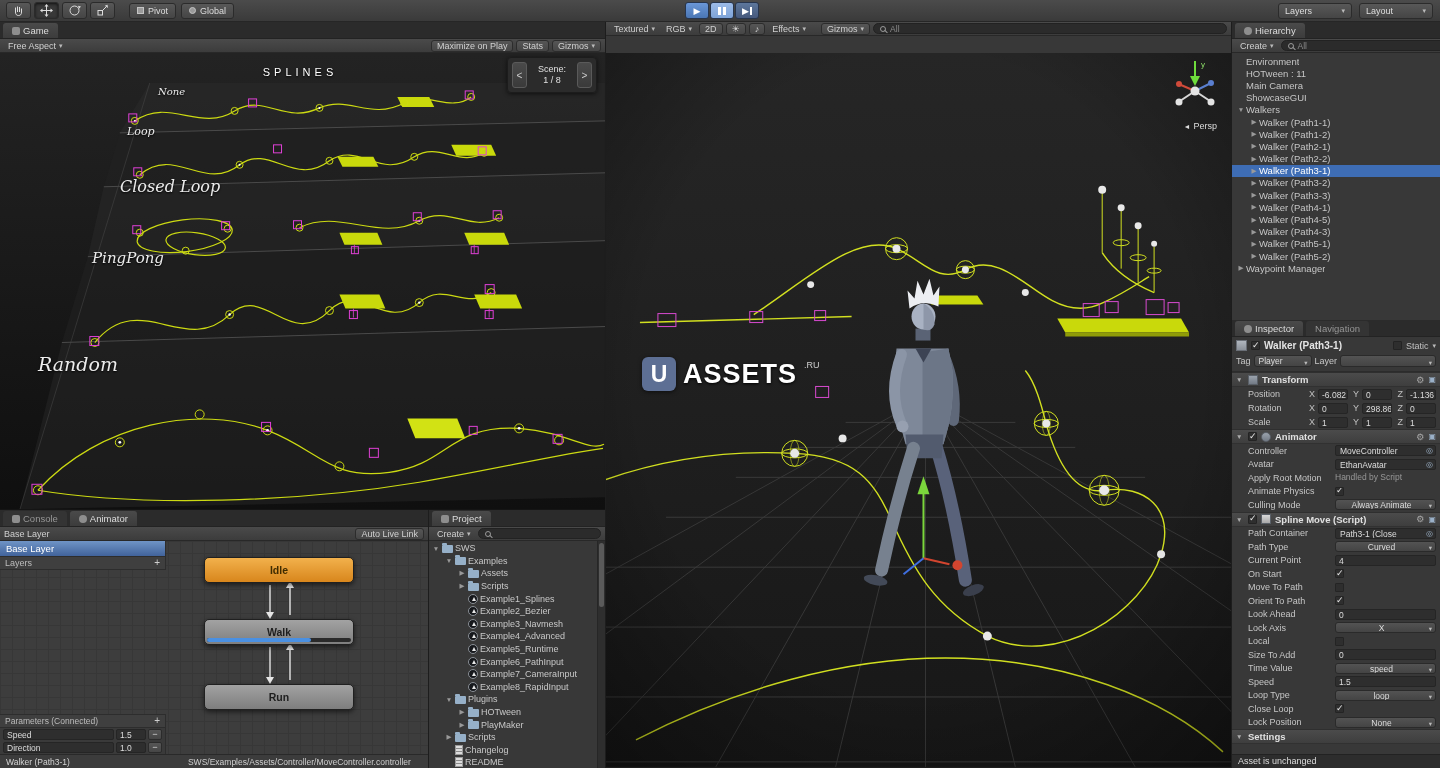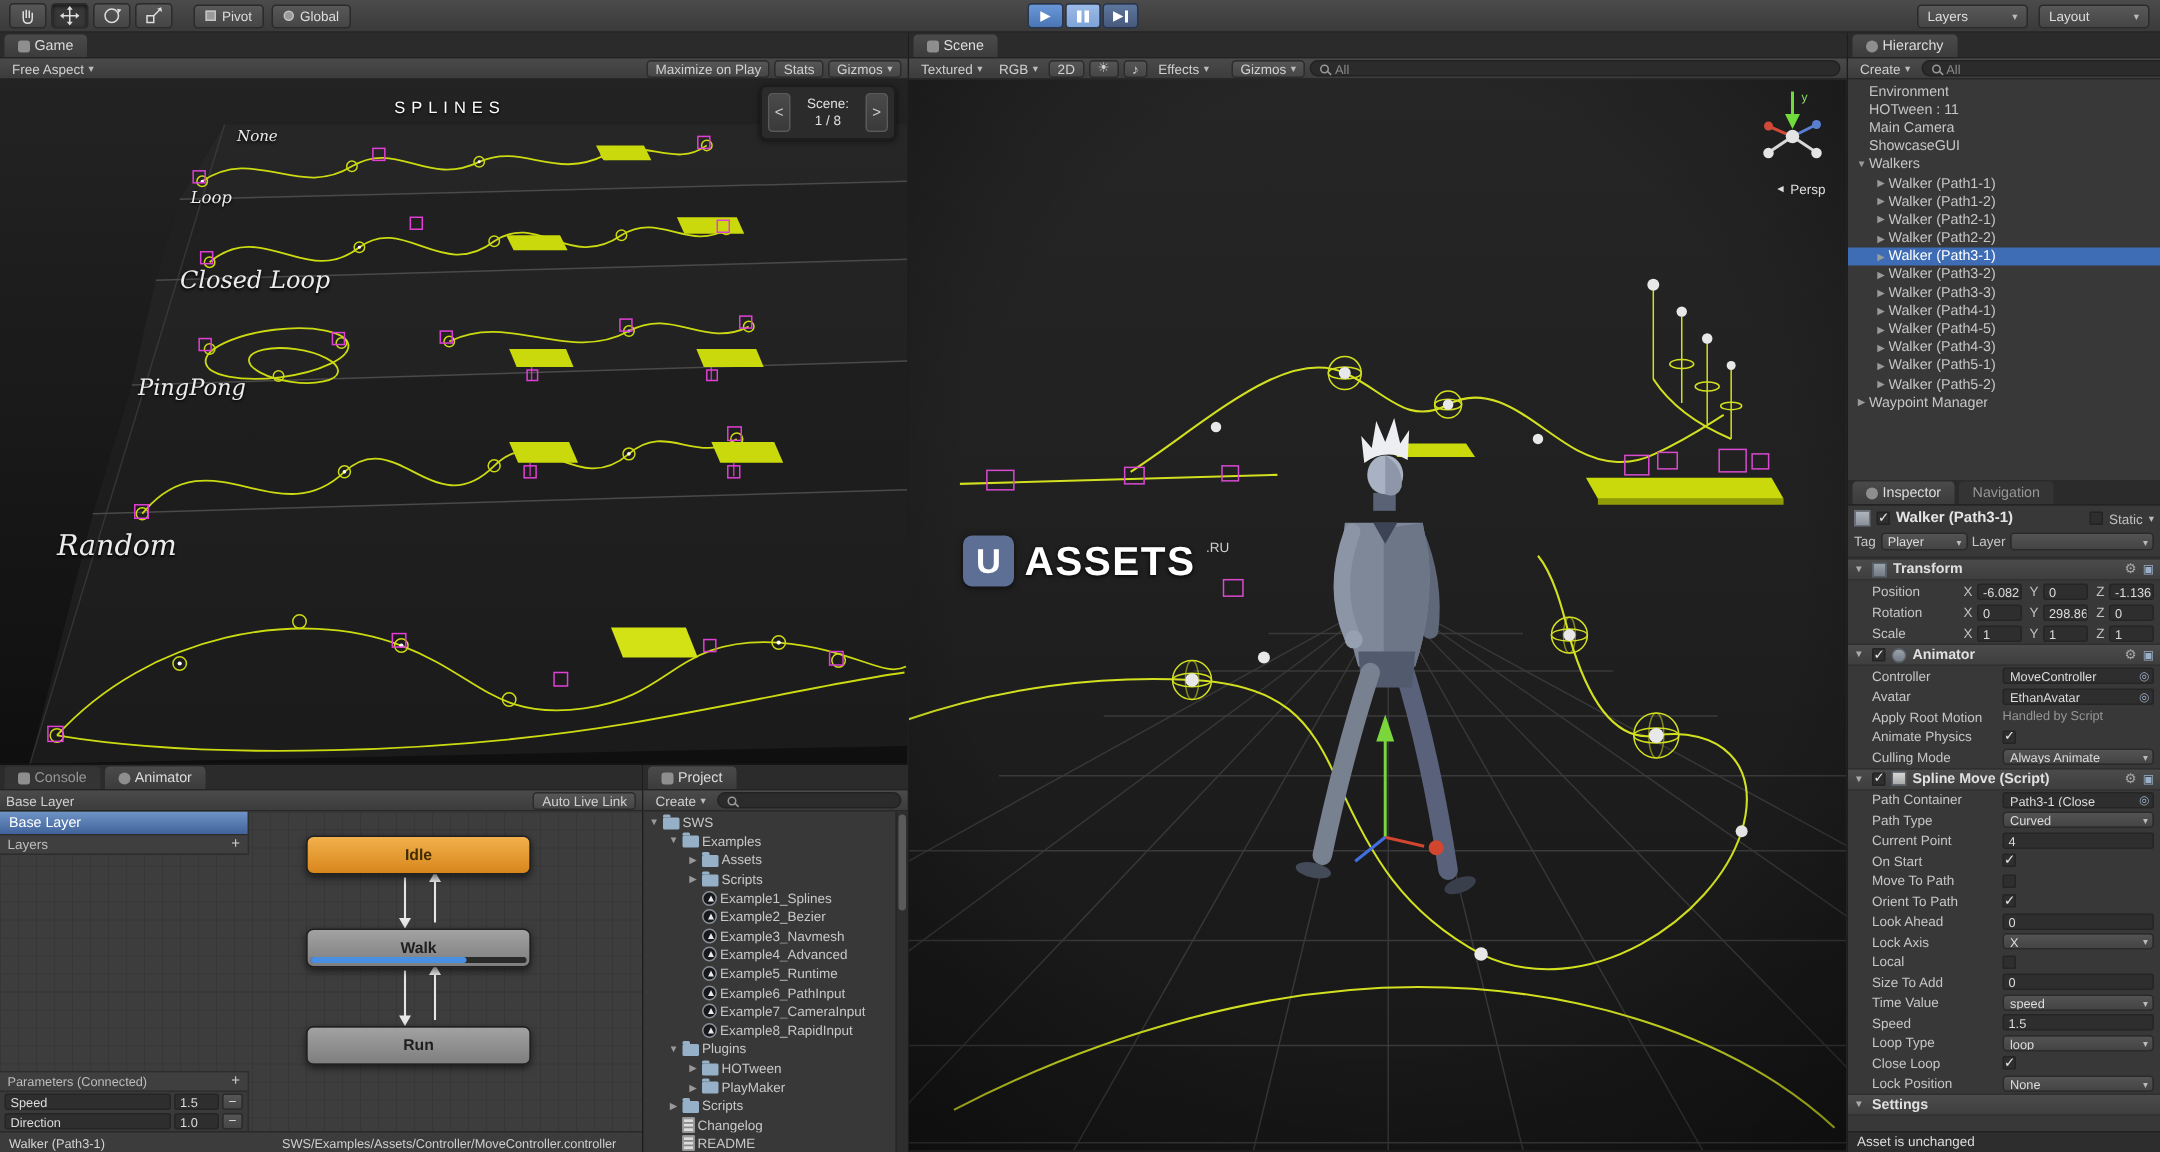--- a/index.html
+++ b/index.html
@@ -118,21 +118,21 @@
   .comp-book { color:#9ab0c8; font-size:8px; }
   .t-row { display:flex; align-items:center; height:14px; gap:2px; padding:0 4px 0 16px; font-size:9px; color:#c6c6c6; }
   .t-row .tlabel { width:56px; flex:none; }
   .t-row .ax { width:9px; flex:none; text-align:right; margin-right:1px; color:#c0c0c0; }
   .nf { flex:1; min-width:0; background:#2e2e2e; border:1px solid #252525; border-radius:2px;
     height:11px; line-height:10px; padding:0 3px; color:#dcdcdc; font-size:8.5px; white-space:nowrap; overflow:hidden; }
   .prop-row { display:flex; align-items:center; height:13.5px; gap:3px; padding:0 4px 0 16px; font-size:9px; color:#c6c6c6; }
   .prop-label { width:84px; flex:none; white-space:nowrap; overflow:hidden; }
   .prop-value { flex:1; min-width:0; height:11px; line-height:10px; font-size:8.5px; color:#ddd; white-space:nowrap; overflow:hidden; }
   .prop-row.field .prop-value { background:#2e2e2e; border:1px solid #252525; border-radius:2px; padding:0 3px; }
-  .prop-row.dropdown .prop-value { background:linear-gradient(#535353,#444); border:1px solid #2a2a2a; border-radius:3px; padding:0 12px 0 4px; position:relative; }
+  .prop-row.dropdown .prop-value { background:linear-gradient(#535353,#444); border:1px solid #2a2a2a; border-radius:3px; padding:0 12px 0 4px; position:relative;text-align:center; }
   .prop-row.dropdown .prop-value::after { content:"▾"; position:absolute; right:3px; top:1px; font-size:6.5px; color:#bbb; }
   .prop-row.object .prop-value { background:#2e2e2e; border:1px solid #252525; border-radius:2px; padding:0 12px 0 4px; position:relative; }
   .prop-row.object .prop-value::after { content:"◎"; position:absolute; right:2px; top:0px; font-size:8px; color:#9db2c8; }
   .prop-row.text .prop-value { color:#979797; }
   .prop-row.check-on .prop-value, .prop-row.check-off .prop-value {
     flex:none; width:9px; height:9px; background:#2e2e2e; border:1px solid #242424; border-radius:1px; position:relative; }
   .prop-row.check-on .prop-value::after { content:"✓"; position:absolute; top:-2.5px; left:0; font-size:9px; color:#e6e6e6; }
   .insp-status { position:absolute; left:0; right:0; bottom:0; height:14px; background:#2d2d2d;
     border-top:1px solid #222; color:#dcdcdc; font-size:9px; line-height:13px; padding:0 6px; }
 
@@ -407,26 +407,20 @@
       <div class="nav-mid">
         <div>Scene:</div>
         <div>1 / 8</div>
       </div>
       <div class="nav-btn">&gt;</div>
     </div>
   </div>
 </div>
 
 <div id="scene" class="panel">
-  <div class="tabstrip">
-    <div class="tab">
-      <span class="tabicon"></span>
-      <span>Scene</span>
-    </div>
-  </div>
   <div class="ctrlbar">
     <div class="flatdd">
         <span>Textured</span>
         <span class="caret">▾</span>
       </div>
     <div class="flatdd">
         <span>RGB</span>
         <span class="caret">▾</span>
       </div>
     <div class="barbtn">

